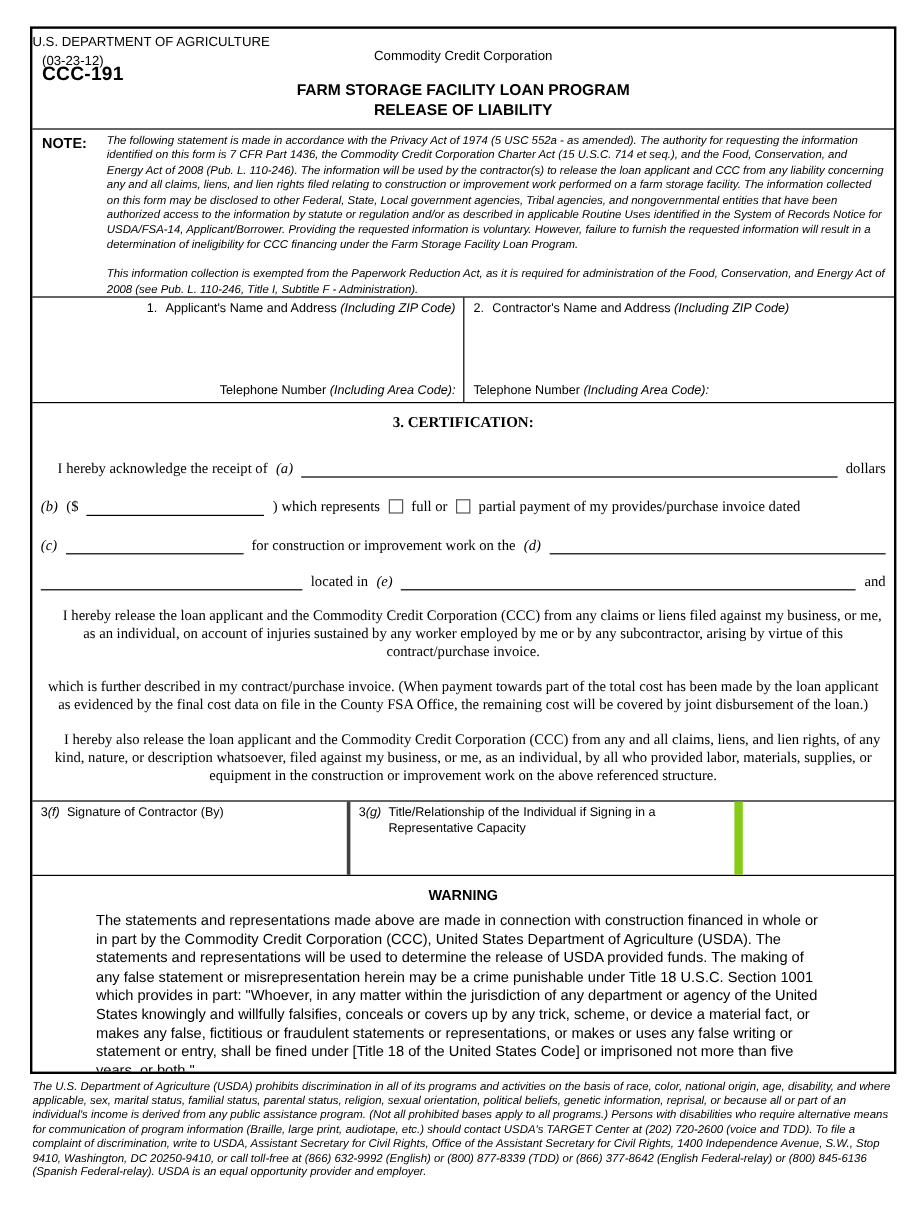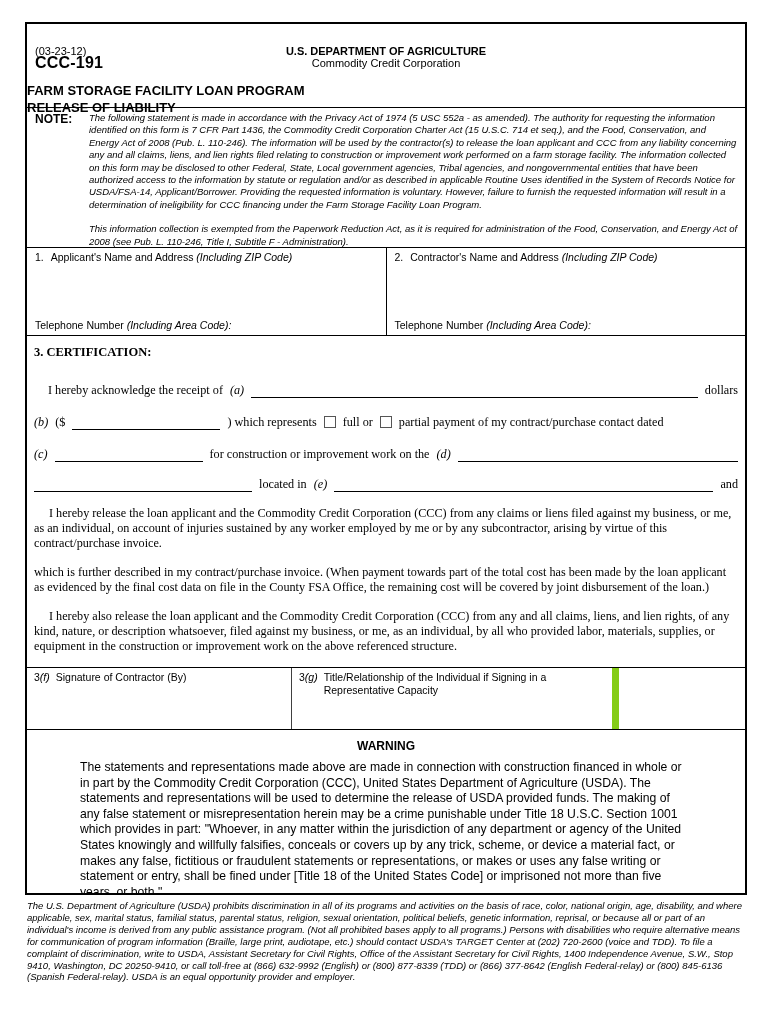--- a/index.html
+++ b/index.html
@@ -15,44 +15,44 @@
     font-size:11px; font-weight:bold; text-decoration:underline;
     margin-left:2px; margin-bottom:2px;
   }
 
   .form-box { border:2px solid #000; }
 
   
   .header-section { position:relative; height:84px; border-bottom:1px solid #000; }
   .form-number { position:absolute; left:8px; top:1px; font-size:16px; font-weight:bold; letter-spacing:0.2px;margin-top:29px; }
   .form-revision { position:absolute; left:8px; top:21px; font-size:11px; }
-  .agency-name { text-align:center; padding-top:21px; font-size:11px; font-weight:bold; }
+  .agency-name { padding-top:5px; font-size:11px; font-weight:normal; }
   .agency-division { text-align:center; font-size:11px; }
-  .form-title-wrap { text-align:left; margin-top:13px; font-size:13px; font-weight:bold; line-height:17px; }
+  .form-title-wrap { text-align:center; margin-top:13px; font-size:13px; font-weight:bold; line-height:17px; }
 
   
   .note-section { display:flex; border-bottom:1px solid #000; padding:4px 7px 2px 8px; height:140px; overflow:hidden; }
   .note-label { width:54px; flex:none; font-size:12px; font-weight:bold; }
   .note-text { flex:1; font-size:9.5px; font-style:italic; line-height:12.4px; }
   .note-text p { margin-bottom:12px; }
 
   
   .parties-row { display:flex; border-bottom:1px solid #000; height:88px; }
   .party-cell { flex:1; display:flex; flex-direction:column; padding:3px 6px 4px 8px; font-size:10.5px; }
-  .party-cell.first { border-right:1px solid #000; }
+  .party-cell.first { border-right:1px solid #000;text-align:right; }
   .party-num { margin-right:7px; }
   .party-fill { flex:1; }
   .lbl-italic { font-style:italic; }
 
   
   .cert-section {
     border-bottom:1px solid #000;
     font-family:"Liberation Serif", serif;
     font-size:12.2px; line-height:15px;
-    padding:9px 7px 0 7px; height:332px; overflow:hidden;
+    padding:9px 7px 0 7px; height:332px; overflow:hidden;text-align:center;
   }
   .cert-heading { font-size:12.5px; font-weight:bold; font-family:"Liberation Serif", serif; }
   .fill-row { display:flex; align-items:flex-end; column-gap:7px; white-space:nowrap; }
   .row-a { margin-top:23px; }
   .row-b { margin-top:17px; }
   .row-c { margin-top:17px; }
   .row-e { margin-top:15px; }
   .blank { border-bottom:1px solid #000; height:15px; display:inline-block; }
   .blank.grow { flex:1; }
   .blank.w150 { width:148px; flex:none; }
@@ -62,21 +62,21 @@
   .checkbox {
     width:12px; height:12px; border:1.5px solid #555;
     flex:none; display:inline-block; margin-bottom:2px; background:#fff;
   }
   .cert-par { margin-top:14px; }
   .cert-par.indented { text-indent:15px; }
 
   
   .sig-row { display:flex; height:62px; border-bottom:1px solid #000; font-size:10.5px; }
   .sig-cell { padding:3px 4px 2px 7px; display:flex; flex-direction:column; }
-  .sig-cell-f { width:265px; flex:none; border-right:1px solid #404040; }
+  .sig-cell-f { width:265px; flex:none; border-right:3px solid #404040; }
   .sig-cell-g { width:327px; flex:none; border-right:7px solid #84cc16; }
   .sig-cell-h { flex:1; }
   .sig-label { display:flex; line-height:13px; }
   .sig-id { flex:none; margin-right:6px; }
   .sig-fill { flex:1; }
 
   
   .warning-section { height:163px; padding-top:9px; overflow:hidden; }
   .warning-title { text-align:center; font-size:12px; font-weight:bold; }
   .warning-body {
@@ -142,21 +142,21 @@
       </div>
 
       <div class="fill-row row-b">
         <span class="var">(b)</span>
         <span>($</span>
         <span class="blank w150"></span>
         <span>) which represents</span>
         <span class="checkbox"></span>
         <span>full or</span>
         <span class="checkbox"></span>
-        <span>partial payment of my contract/purchase contact dated</span>
+        <span>partial payment of my provides/purchase invoice dated</span>
       </div>
 
       <div class="fill-row row-c">
         <span class="var">(c)</span>
         <span class="blank w150"></span>
         <span>for construction or improvement work  on the</span>
         <span class="var">(d)</span>
         <span class="blank grow"></span>
       </div>
 

